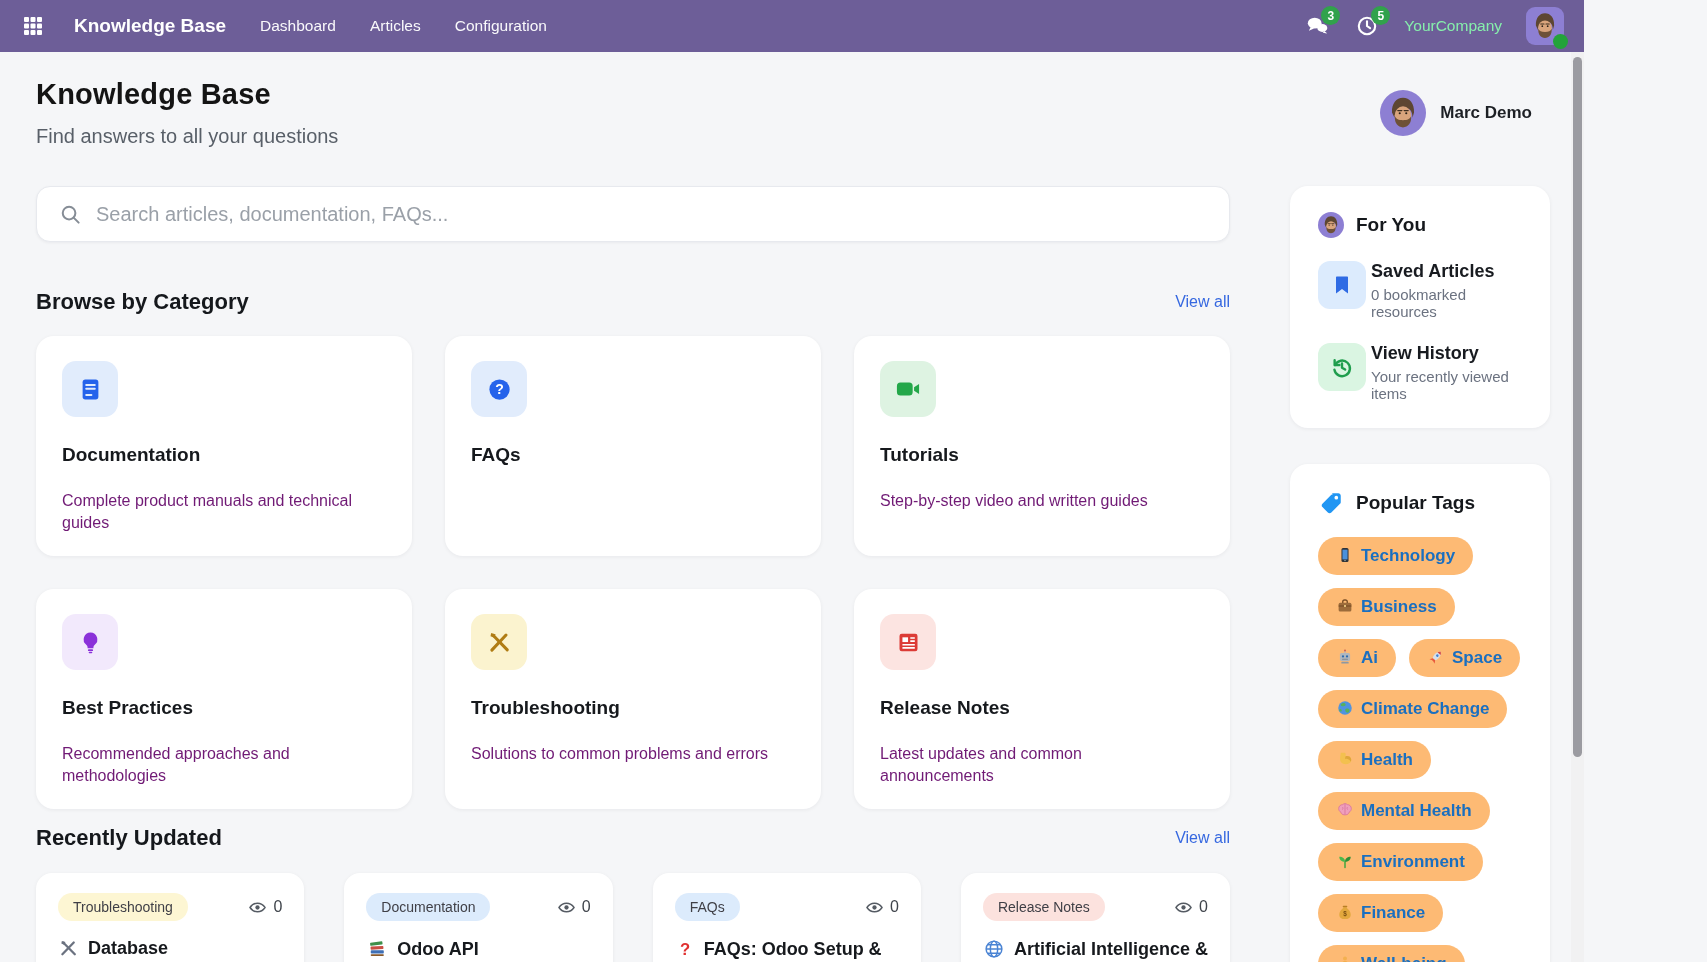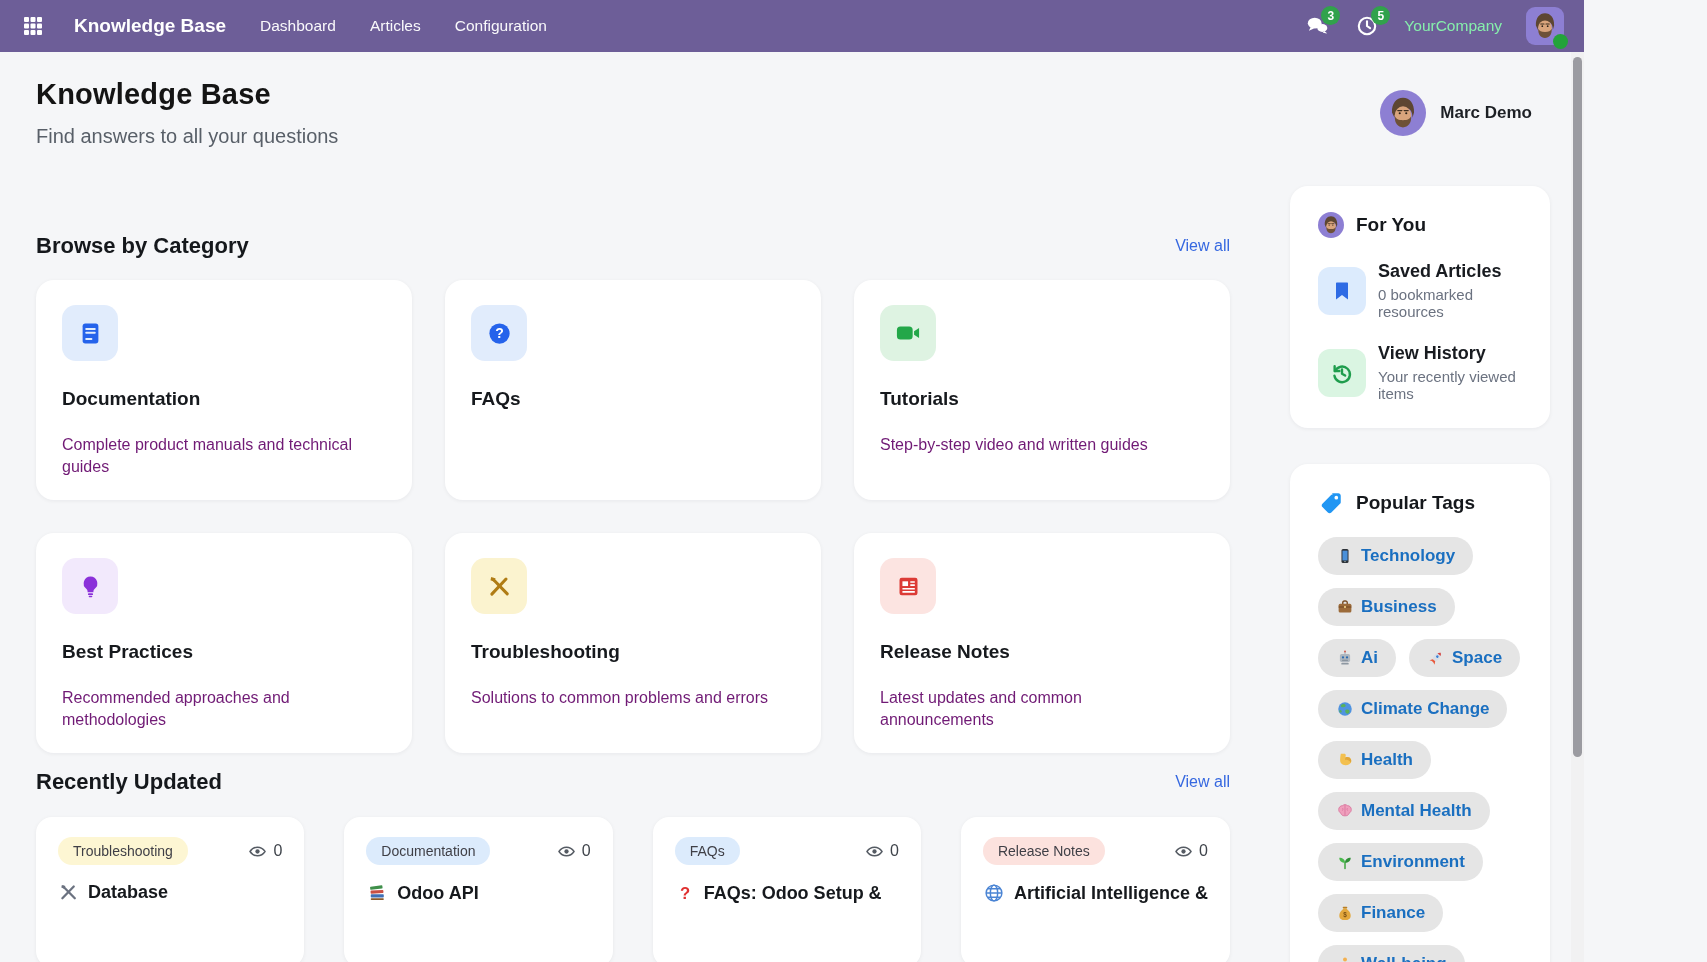--- a/index.html
+++ b/index.html
@@ -69,29 +69,29 @@
   .views { display:flex; align-items:center; gap:6px; color:#3f444b; font-size:16px; }
   .recent-title { display:flex; align-items:center; gap:9px; margin-top:17px; font-size:18px; font-weight:700; color:#16191d; white-space:nowrap; overflow:hidden; }
 
   
   .panel { background:#fff; border-radius:18px; padding:26px 28px; box-shadow:0 1px 4px rgba(20,22,40,.06); }
   .panel + .panel { margin-top:36px; }
   .panel-head { display:flex; align-items:center; gap:12px; }
   .panel-title { font-size:19px; font-weight:700; color:#15181c; }
   .panel-head .av { width:26px; height:26px; border-radius:50%; overflow:hidden; display:block; }
 
-  .fy-item { display:flex; align-items:center; gap:12px; margin-top:23px; cursor:pointer; }
+  .fy-item { display:flex; gap:5px; margin-top:23px; cursor:pointer; }
   .fy-tile { width:48px; height:48px; border-radius:12px; display:flex; align-items:center; justify-content:center; flex:0 0 48px; }
   .fy-tile.blue { background:#dcebfd; }
   .fy-tile.green { background:#daf5e2; }
   .fy-title { font-size:18px; font-weight:700; color:#181b20; }
   .fy-sub { font-size:15px; color:#6b7280; margin-top:4px; }
 
   .tags-wrap { display:flex; flex-wrap:wrap; gap:13px; margin-top:21px; }
-  .tag-pill { display:inline-flex; align-items:center; gap:7px; background:#e5e5e5; color:#1a6fc0; font-size:17px; font-weight:600; padding:9px 18px; border-radius:999px; cursor:pointer; white-space:nowrap; }
+  .tag-pill { display:inline-flex; gap:7px; background:#fdba74; color:#1a6fc0; font-size:17px; font-weight:600; padding:9px 18px; border-radius:999px; cursor:pointer; white-space:nowrap; }
 
   .contrib-panel { margin-top:33px; height:200px; }
 
   
   .scrollbar { position:absolute; top:52px; right:0; width:13px; height:910px; background:#f1f1f2; }
   .scroll-thumb { position:absolute; top:5px; left:2px; width:9px; height:700px; border-radius:5px; background:#9b9ba1; cursor:grab; }
 
   svg { display:block; }
   .ic { line-height:0; }
 </style>
@@ -181,20 +181,29 @@
               <path d="M18.6 21.4h4.2M25.2 21.4h4.2" stroke="#3e2e1f" stroke-width="1.3" stroke-linecap="round"></path>
             </svg>
           </span>
         <span class="user-name">Marc Demo</span>
       </div>
     </div>
 
     <div class="content">
 
       <div class="main-col">
+        <div class="search-bar">
+          <span class="ic">
+              <svg width="23" height="23" viewBox="0 0 24 24">
+                <circle cx="10.5" cy="10.5" r="6.6" fill="none" stroke="#868d96" stroke-width="2.1"></circle>
+                <path d="M15.5 15.5L20.5 20.5" stroke="#868d96" stroke-width="2.1" stroke-linecap="round"></path>
+              </svg>
+            </span>
+          <input type="text" placeholder="Search articles, documentation, FAQs..." style="">
+        </div>
 
         <div class="section-head">
           <div class="section-title">Browse by Category</div>
           <a class="view-all">View all</a>
         </div>
 
         <div class="cat-grid">
           <div class="cat-card">
             <div class="tile tile-blue">
                 <span class="ic">

